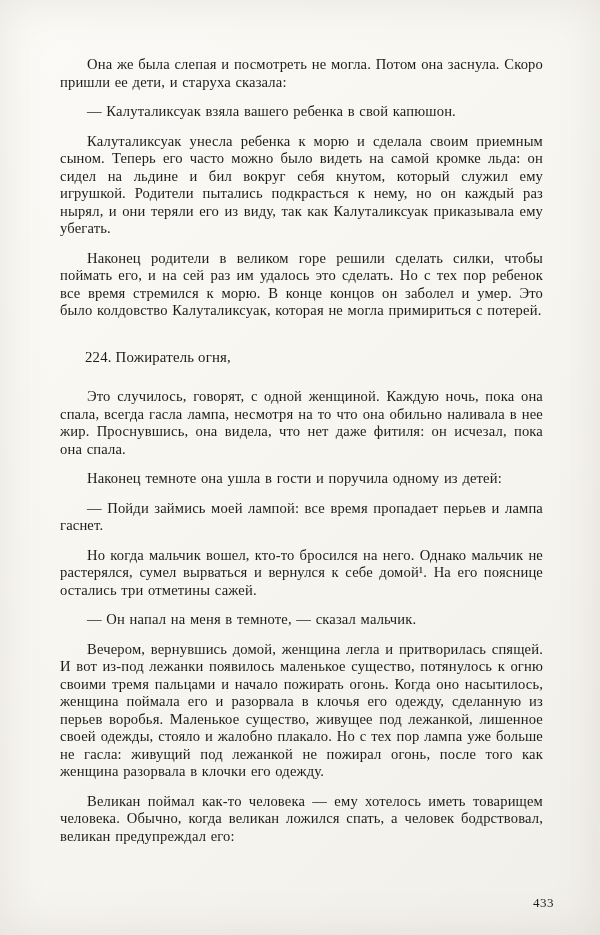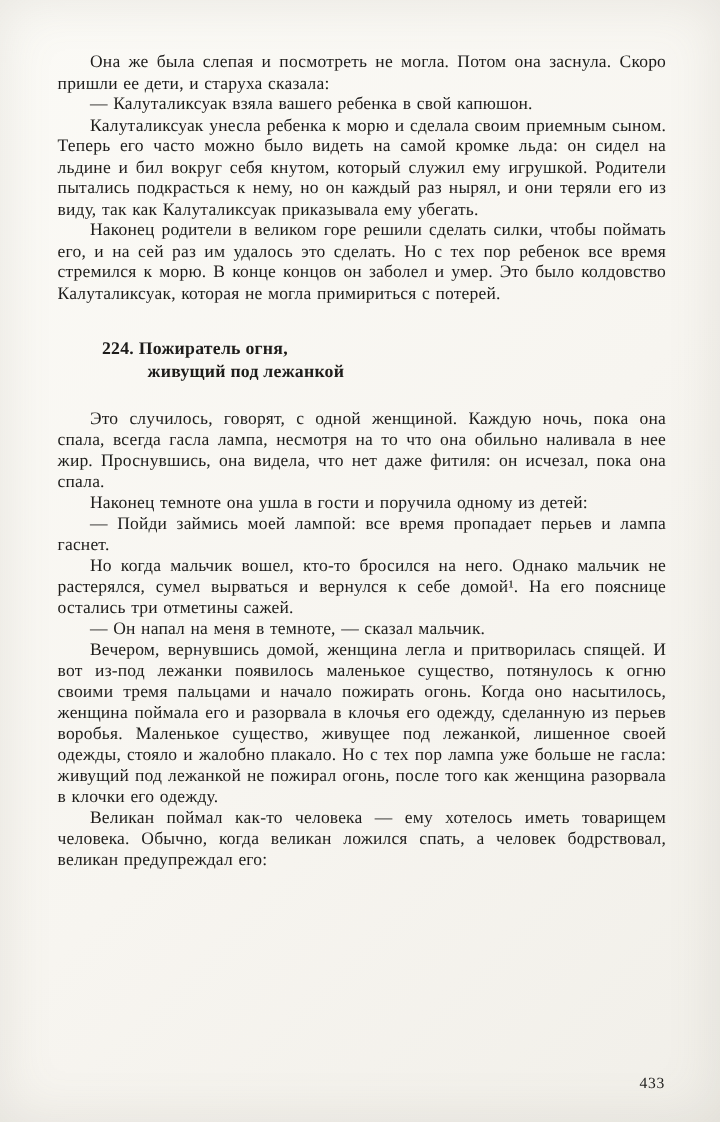--- a/index.html
+++ b/index.html
@@ -14,30 +14,30 @@
   }
   .page {
     position: absolute;
     inset: 0;
     background: linear-gradient(135deg, #fbfaf6 0%, #f7f5f0 55%, #f1efe9 100%);
     box-shadow: inset 0 0 45px rgba(120, 115, 100, 0.14);
     padding: 44px 45px 0 48px;
     color: #1d1c1a;
   }
   .para {
-    margin: 0;
+    margin: 12px;
     font-size: 14.6px;
     line-height: 17.5px;
     text-align: justify;
     text-indent: 27px;
     letter-spacing: 0.15px;
     word-spacing: 0.8px;
   }
   .heading {
-    font-weight: bold;
+    font-weight: normal;
     font-size: 14.8px;
     line-height: 18.5px;
     margin: 28px 0 22px 37px;
     letter-spacing: 0.2px;
   }
   .heading .heading-line { white-space: nowrap; }
   .heading .second { margin-left: 38px; }
   .heading-225 { margin: 40px 0 24px 37px; }
   .page-number {
     position: absolute;
@@ -53,21 +53,20 @@
 
 <div class="page">
 
   <p class="para">Она же была слепая и посмотреть не могла. Потом она заснула. Скоро пришли ее дети, и старуха сказала:</p>
   <p class="para">— Калуталиксуак взяла вашего ребенка в свой капюшон.</p>
   <p class="para">Калуталиксуак унесла ребенка к морю и сделала своим приемным сыном. Теперь его часто можно было видеть на самой кромке льда: он сидел на льдине и бил вокруг себя кнутом, который служил ему игрушкой. Родители пытались подкрасться к нему, но он каждый раз нырял, и они теряли его из виду, так как Калуталиксуак приказывала ему убегать.</p>
   <p class="para">Наконец родители в великом горе решили сделать силки, чтобы поймать его, и на сей раз им удалось это сделать. Но с тех пор ребенок все время стремился к морю. В конце концов он заболел и умер. Это было колдовство Калуталиксуак, которая не могла примириться с потерей.</p>
 
   <div class="heading">
     <div class="heading-line">224. Пожиратель огня,</div>
-    <div class="heading-line second">живущий под лежанкой</div>
   </div>
 
   <p class="para">Это случилось, говорят, с одной женщиной. Каждую ночь, пока она спала, всегда гасла лампа, несмотря на то что она обильно наливала в нее жир. Проснувшись, она видела, что нет даже фитиля: он исчезал, пока она спала.</p>
   <p class="para">Наконец темноте она ушла в гости и поручила одному из детей:</p>
   <p class="para">— Пойди займись моей лампой: все время пропадает перьев и лампа гаснет.</p>
   <p class="para">Но когда мальчик вошел, кто-то бросился на него. Однако мальчик не растерялся, сумел вырваться и вернулся к себе домой¹. На его пояснице остались три отметины сажей.</p>
   <p class="para">— Он напал на меня в темноте, — сказал мальчик.</p>
   <p class="para">Вечером, вернувшись домой, женщина легла и притворилась спящей. И вот из-под лежанки появилось маленькое существо, потянулось к огню своими тремя пальцами и начало пожирать огонь. Когда оно насытилось, женщина поймала его и разорвала в клочья его одежду, сделанную из перьев воробья. Маленькое существо, живущее под лежанкой, лишенное своей одежды, стояло и жалобно плакало. Но с тех пор лампа уже больше не гасла: живущий под лежанкой не пожирал огонь, после того как женщина разорвала в клочки его одежду.</p>
 
 

